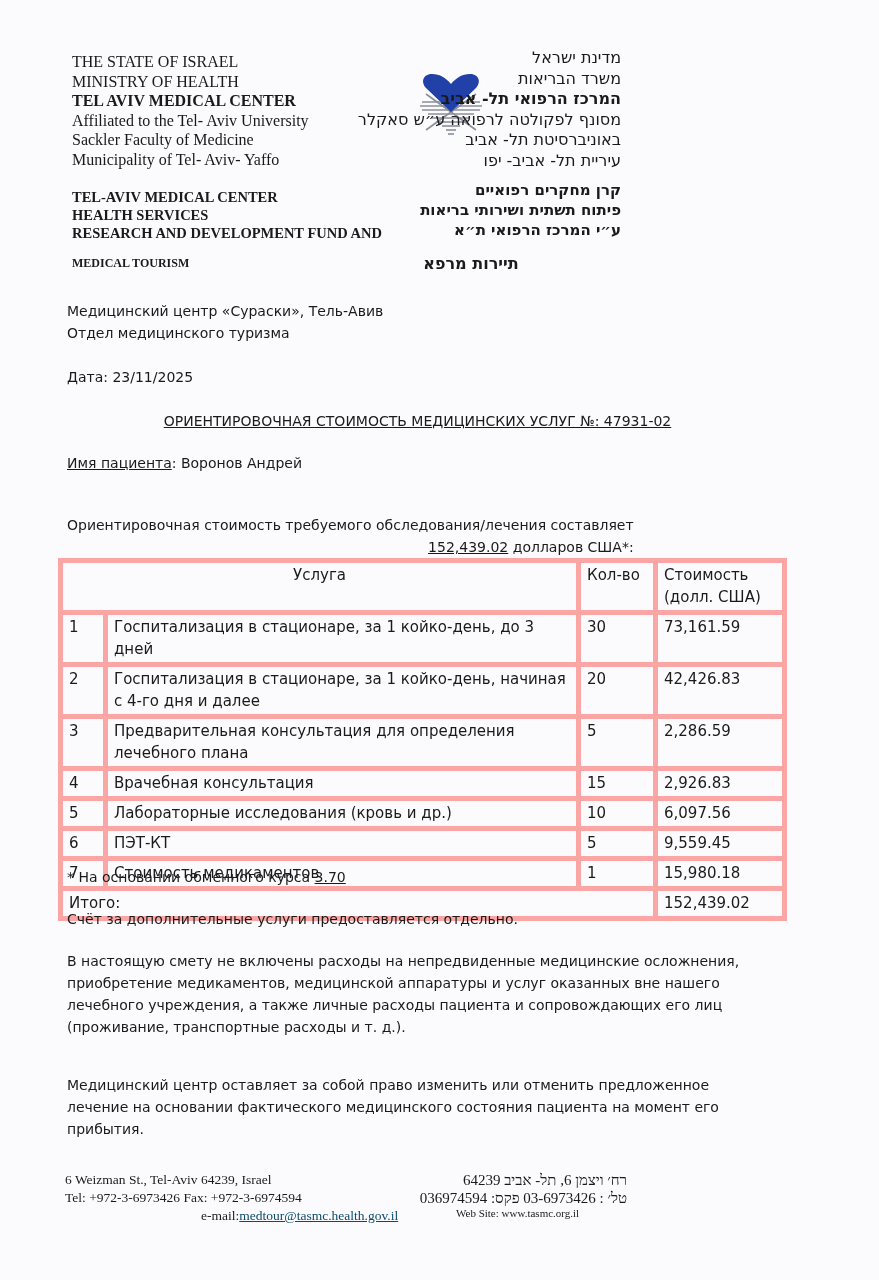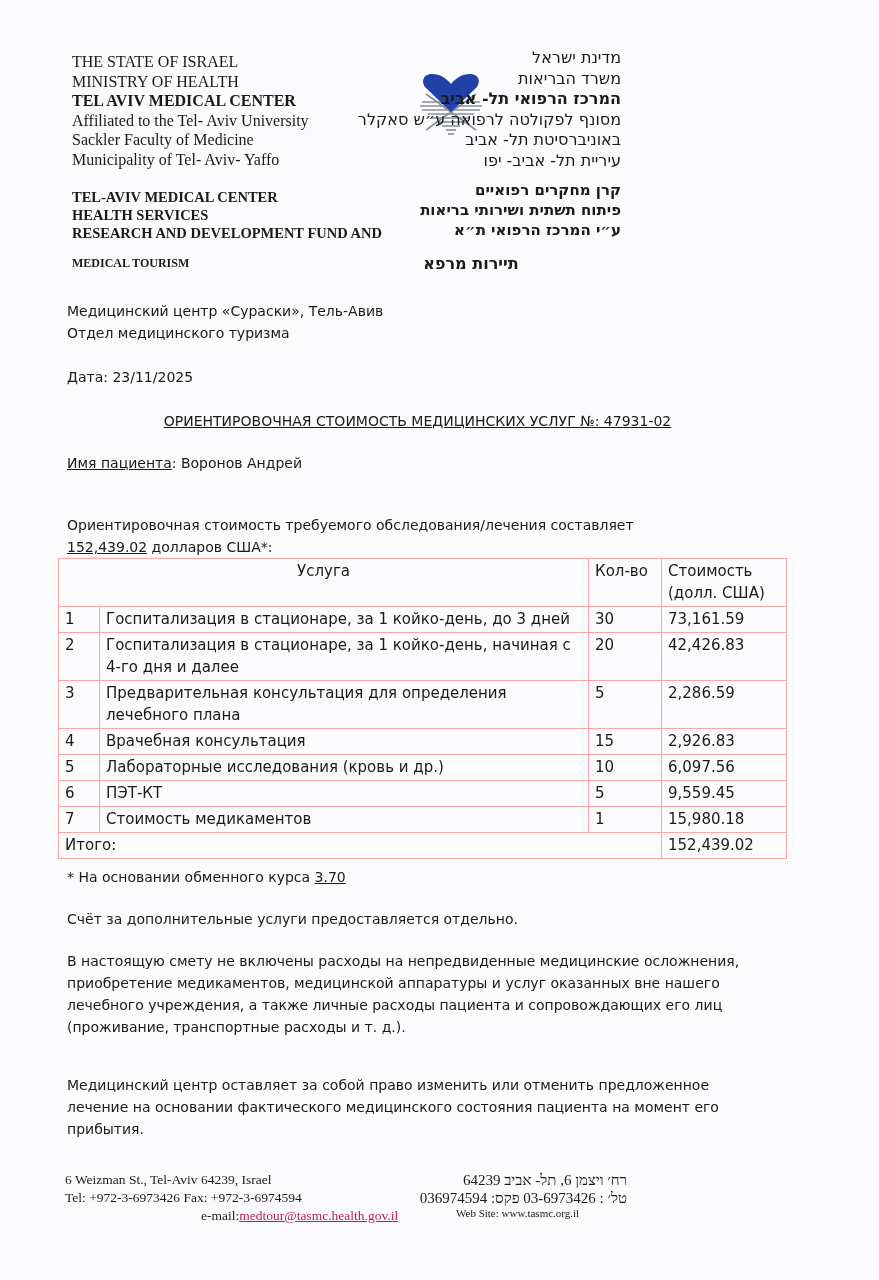--- a/index.html
+++ b/index.html
@@ -12,28 +12,28 @@
   .hdr-left2 { left:72px; top:188px; font-size:14.5px; line-height:18px; font-weight:bold; }
   .mt-left { left:72px; top:256px; font-size:12px; font-weight:bold; }
   .hdr-right { right:258px; top:48px; font-size:16px; line-height:20.5px; direction:rtl; text-align:right; width:300px; }
   .hdr-right .b { font-weight:bold; }
   .hdr-right2 { right:258px; top:180px; font-size:15px; line-height:20px; direction:rtl; text-align:right; font-weight:bold; width:300px; }
   .mt-right { right:258px; top:254px; font-size:16px; direction:rtl; text-align:center; font-weight:bold; width:300px; }
   .logo { left:418px; top:72px; width:66px; height:66px; }
   .body-text { font-size:14px; line-height:22px; }
   .u { text-decoration:underline; }
   table.est { position:absolute; left:58px; top:558px; width:729px; border-collapse:collapse; font-size:15px; line-height:22px; }
-  table.est td, table.est th { border:1px solid #fca5a5; padding:1px 6px 2px 6px; vertical-align:top; font-weight:normal; text-align:left; }
+  table.est td, table.est th { border:5px solid #fca5a5; padding:1px 6px 2px 6px; vertical-align:top; font-weight:normal; text-align:left; }
   table.est th.center { text-align:center; }
   .c-num { width:28px; }
   .c-qty { width:60px; }
   .c-cost { width:112px; }
   .foot-left { left:65px; top:1171px; font-size:13.5px; line-height:18px; }
   .foot-right { right:252px; top:1171px; font-size:15px; line-height:18px; direction:rtl; text-align:right; width:330px; }
-  .email { color:#be185d; text-decoration:underline; }
+  .email { color:#0c4a6e; text-decoration:underline; }
 </style>
 </head>
 <body class="sans">
 
 <div class="abs serif hdr-left">
   <div>THE STATE OF ISRAEL</div>
   <div>MINISTRY OF HEALTH</div>
   <div class="b">TEL AVIV MEDICAL CENTER</div>
   <div>Affiliated to the Tel- Aviv University</div>
   <div>Sackler Faculty of Medicine</div>
@@ -88,21 +88,21 @@
 <div class="abs body-text" style="left:67px; top:366px;">Дата: 23/11/2025</div>
 
 <div class="abs body-text u" style="left:0; width:835px; text-align:center; top:410px;">ОРИЕНТИРОВОЧНАЯ СТОИМОСТЬ МЕДИЦИНСКИХ УСЛУГ №: 47931-02</div>
 
 <div class="abs body-text" style="left:67px; top:452px;">
   <div>
     <span class="u">Имя пациента</span><span>: Воронов Андрей</span>
   </div>
 </div>
 
-<div class="abs body-text" style="left:67px; top:514px;">
+<div class="abs body-text" style="left:67px; top:514px;text-align:right;">
   <div>Ориентировочная стоимость требуемого обследования/лечения составляет</div>
   <div><span class="u">152,439.02</span><span> долларов США*:</span></div>
 </div>
 
 <table class="est">
   <thead>
     <tr>
       <th class="center" colspan="2">Услуга</th>
       <th class="c-qty">Кол-во</th>
       <th class="c-cost">

